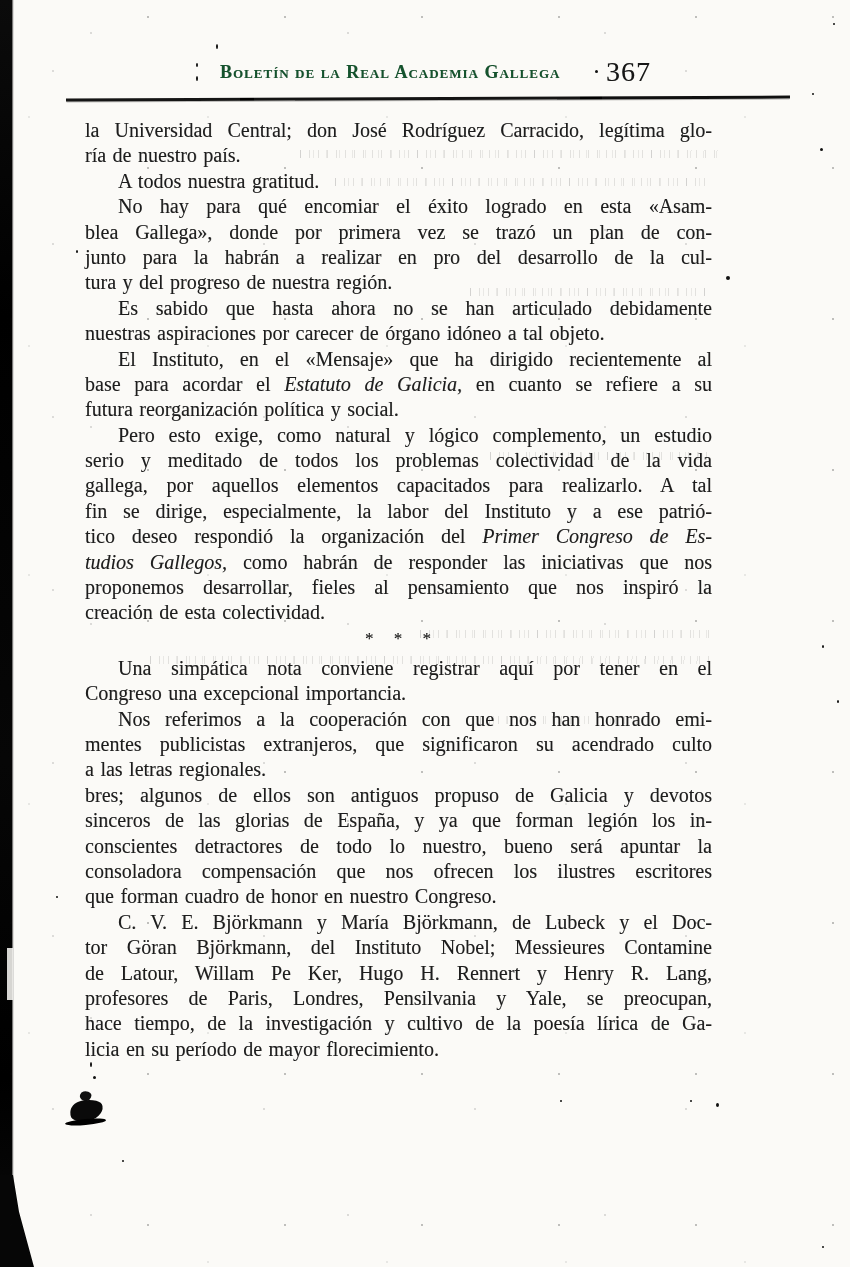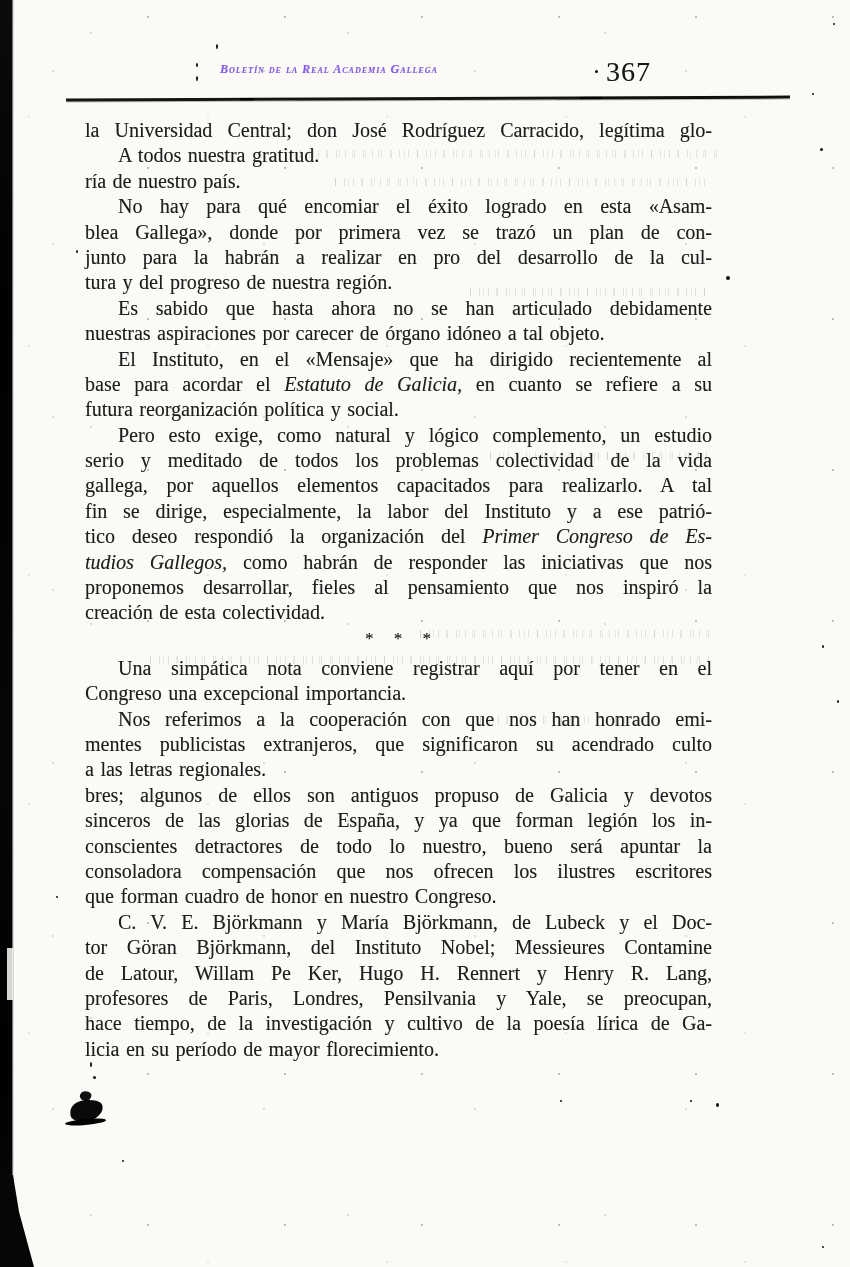--- a/index.html
+++ b/index.html
@@ -54,24 +54,23 @@
     position:absolute;left:80px;top:1091px;width:11px;height:10px;background:#101010;
     border-radius:60% 40% 55% 45%;transform:rotate(24deg);
   }
   .blot-tail{
     position:absolute;left:65px;top:1119px;width:41px;height:6px;background:#000;
     border-radius:50%;transform:rotate(-5deg);
   }
   
   .journal-title{
     position:absolute;left:220px;top:62px;
-    font-variant:small-caps;font-weight:bold;font-size:12px;
-    letter-spacing:1px;white-space:nowrap;color:#8b5cf6;
+    font-variant:small-caps;font-weight:bold;font-size:18px;
+    letter-spacing:1px;white-space:nowrap;color:#14532d;
     text-shadow:.3px .3px 0 rgba(0,0,0,.3);
-    font-style:italic;
   }
   .page-number{
     position:absolute;left:606px;top:56px;
     font-size:28px;color:#161616;letter-spacing:1px;
     text-shadow:.3px .3px 0 rgba(0,0,0,.3);
   }
   .header-rule{
     position:absolute;left:66px;top:97px;width:724px;height:2.6px;
     background:linear-gradient(90deg,#151515 0 24%,#000 24% 26%,#141414 26% 71%,#000 71% 74%,#101010 74%);
     transform:rotate(-.22deg);
@@ -103,22 +102,22 @@
   <div class="binding-main"></div>
   <div class="binding-wedge"></div>
   <div class="binding-notch"></div>
 
   <div class="journal-title">Boletín de la Real Academia Gallega</div>
   <div class="page-number">367</div>
   <div class="header-rule"></div>
 
   <div class="page-text" id="text-body">
       <div class="line para-start">la Universidad Central; don José Rodríguez Carracido, legítima glo-</div>
+      <div class="line para-end">ría de nuestro país.</div>
       <div class="line para-start para-end indented">A todos nuestra gratitud.</div>
-      <div class="line para-end">ría de nuestro país.</div>
       <div class="line para-start indented">No hay para qué encomiar el éxito logrado en esta «Asam-</div>
       <div class="line indented">blea Gallega», donde por primera vez se trazó un plan de con-</div>
       <div class="line indented">junto para la habrán a realizar en pro del desarrollo de la cul-</div>
       <div class="line para-end indented">tura y del progreso de nuestra región.</div>
       <div class="line para-start indented">Es sabido que hasta ahora no se han articulado debidamente</div>
       <div class="line para-end indented">nuestras aspiraciones por carecer de órgano idóneo a tal objeto.</div>
       <div class="line para-start indented">El Instituto, en el «Mensaje» que ha dirigido recientemente al</div>
       <div class="line indented">base para acordar el <i>Estatuto de Galicia,</i> en cuanto se refiere a su</div>
       <div class="line para-end indented">futura reorganización política y social.</div>
       <div class="line para-start indented">Pero esto exige, como natural y lógico complemento, un estudio</div>

